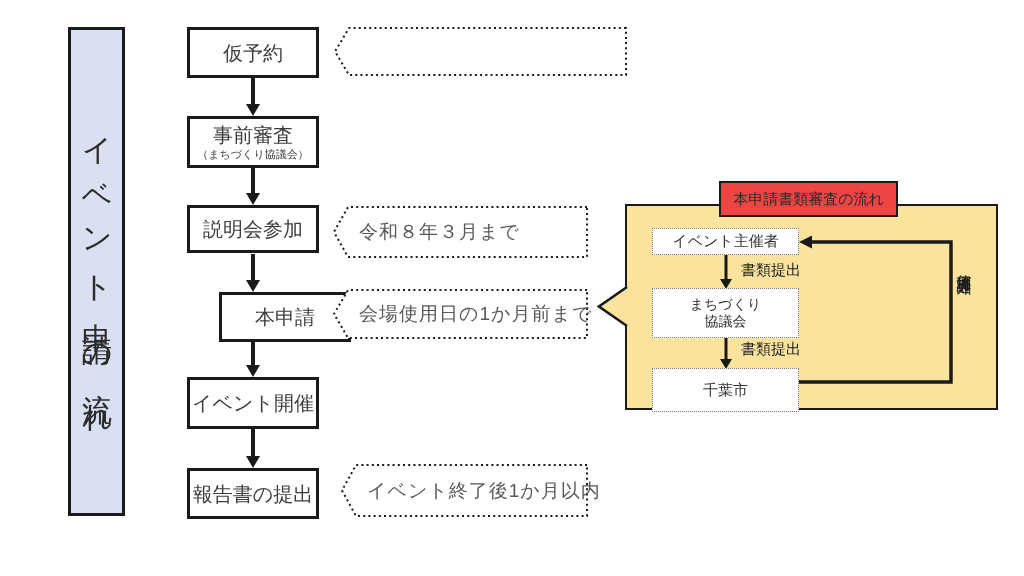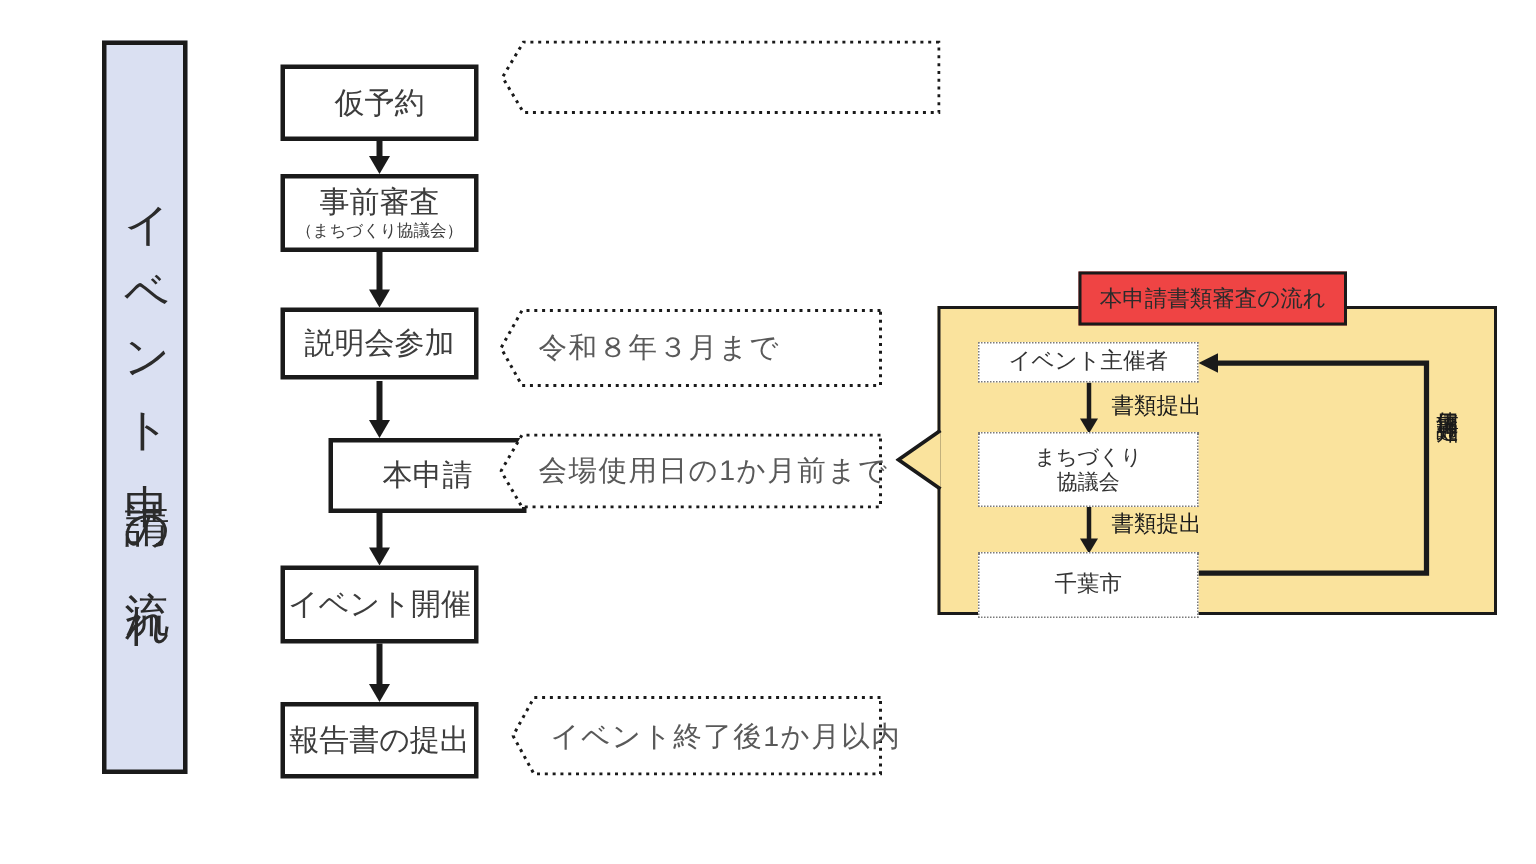--- a/index.html
+++ b/index.html
@@ -92,21 +92,21 @@
     <g fill="#1a1a1a" stroke="none">
       <polygon points="720,279 732,279 726,289"></polygon>
       <polygon points="720,359 732,359 726,369"></polygon>
     </g>
     <g>
       <polyline points="799,382 951,382 951,242 812,242" fill="none" stroke="#1a1a1a" stroke-width="3.5"></polyline>
       <polygon points="812,235.5 812,248.5 799,242" fill="#1a1a1a"></polygon>
     </g>
   </svg>
 
-  <div class="fbox" style="top:27px;height:51px;margin-top:16px;">
+  <div class="fbox" style="top:27px;height:51px;">
     <span>仮予約</span>
   </div>
   <div class="fbox" style="top:116px;height:52px;">
     <span>事前審査</span>
     <span class="sub">（まちづくり協議会）</span>
   </div>
   <div class="fbox" style="top:205px;height:48px;">
     <span>説明会参加</span>
   </div>
   <div class="fbox" style="top:292px;height:50px;margin-left:32px;">

